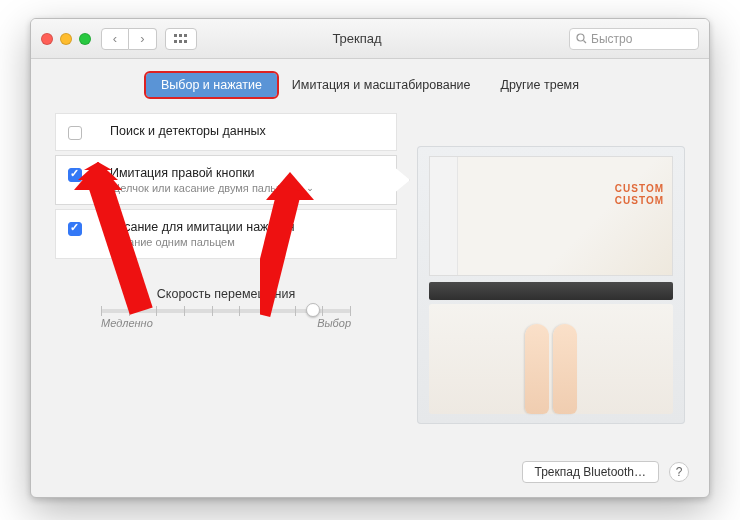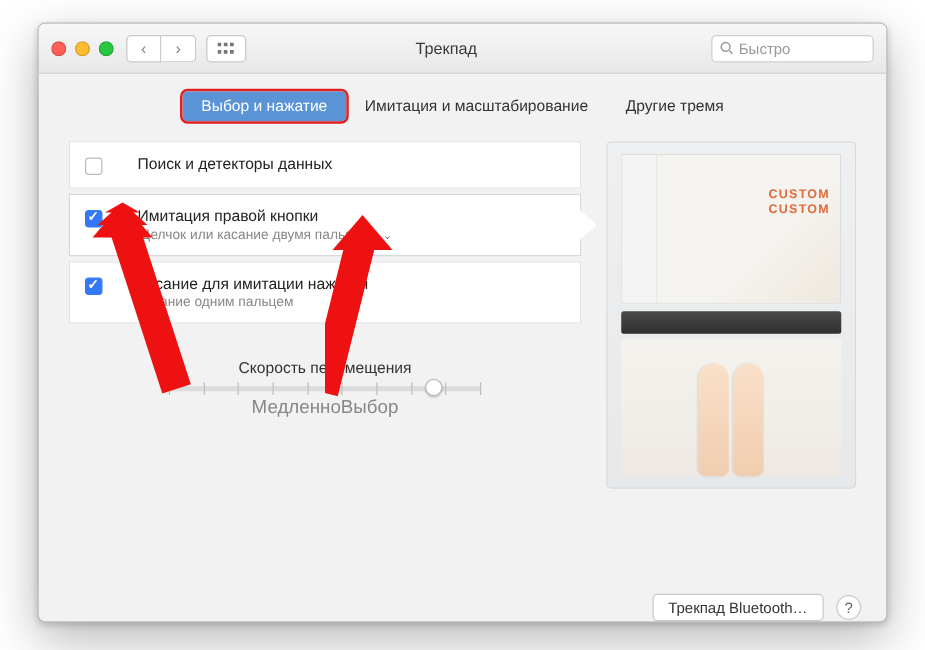--- a/index.html
+++ b/index.html
@@ -38,33 +38,33 @@
   .chk.checked::after{content:"✓";color:#fff;font-size:11px;position:absolute;left:1px;top:-2px;font-weight:bold;}
   .opt-title{font-size:12.5px;color:#222;}
   .opt-sub{font-size:11px;color:#888;margin-top:2px;display:flex;align-items:center;gap:4px;}
   
   .slider-block{margin:28px auto 0;text-align:center;width:250px;}
   .slider-title{font-size:12.5px;color:#333;margin-bottom:8px;}
   .slider-track{height:4px;background:#dcdcdc;border-radius:2px;position:relative;margin-bottom:4px;}
   .ticks{position:absolute;left:0;right:0;top:-3px;display:flex;justify-content:space-between;}
   .tick{width:1px;height:10px;background:#bfbfbf;}
   .knob{width:14px;height:14px;background:#fff;border:1px solid #bbb;border-radius:50%;position:absolute;top:-6px;left:82%;box-shadow:0 1px 2px rgba(0,0,0,0.2);}
-  .slider-labels{display:flex;justify-content:center;font-size:15px;color:#888;}
+  .slider-labels{display:flex;justify-content:space-between;font-size:11px;color:#888;font-style:italic;}
   
-  .preview{width:200px;height:278px;background:linear-gradient(#eef0f2,#e6e8ea);border-radius:4px;box-shadow:inset 0 0 0 1px #d7dadd;position:relative;overflow:hidden;}
+  .preview{width:268px;height:278px;background:linear-gradient(#eef0f2,#e6e8ea);border-radius:4px;box-shadow:inset 0 0 0 1px #d7dadd;position:relative;overflow:hidden;margin-top:33px;}
   .screen{position:absolute;left:12px;right:12px;top:10px;height:120px;background:#fff;border:1px solid #ddd;display:flex;}
   .screen-side{width:28px;background:#f3f3f3;border-right:1px solid #e5e5e5;}
   .screen-main{flex:1;background:linear-gradient(135deg,#f5f3ef 60%,#eee8dd);position:relative;}
   .screen-text{position:absolute;right:8px;top:26px;font-size:10px;font-weight:700;letter-spacing:1px;color:#e06a3a;text-align:right;line-height:1.2;}
   .keyboard{position:absolute;left:12px;right:12px;top:136px;height:18px;background:linear-gradient(#4a4a4a,#2f2f2f);border-radius:2px;}
   .trackpad-area{position:absolute;left:12px;right:12px;top:158px;bottom:10px;background:linear-gradient(#f5f3ef,#eee9e2);border-radius:3px;display:flex;align-items:flex-end;justify-content:center;}
   .finger{width:24px;height:90px;background:linear-gradient(#fae0c9,#f0cdb0);border-radius:12px 12px 6px 6px;box-shadow:-1px 0 2px rgba(0,0,0,0.12);}
   .finger+.finger{margin-left:4px;}
   
-  .bottom{position:absolute;bottom:0;right:20px;display:flex;gap:10px;align-items:center;}
+  .bottom{position:absolute;bottom:14px;right:20px;display:flex;gap:10px;align-items:center;}
   .btn{background:#fff;border:1px solid #c9c9c9;border-radius:4px;padding:3px 12px;font-size:12px;color:#333;}
   .help{width:20px;height:20px;border:1px solid #c9c9c9;border-radius:50%;background:#fff;display:flex;align-items:center;justify-content:center;font-size:12px;color:#666;}
   
   .arrow{position:absolute;z-index:5;pointer-events:none;}
 </style>
 </head>
 <body>
 
 <div class="window">
 

